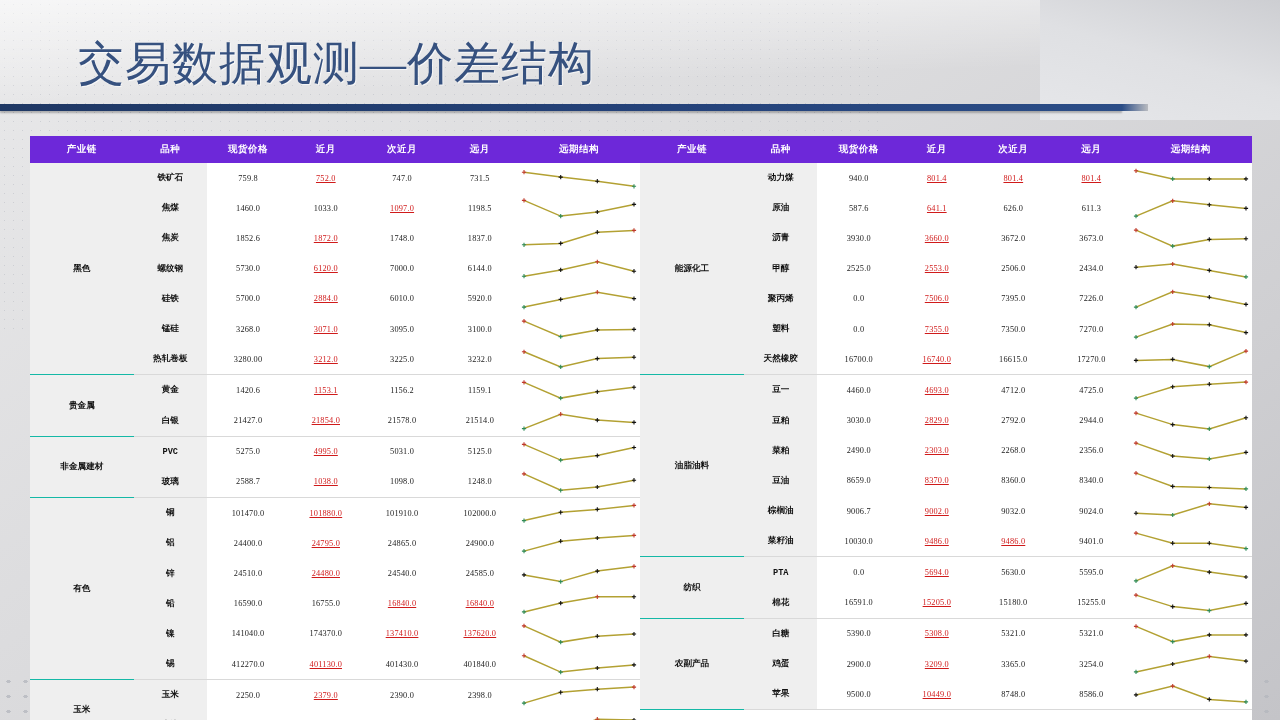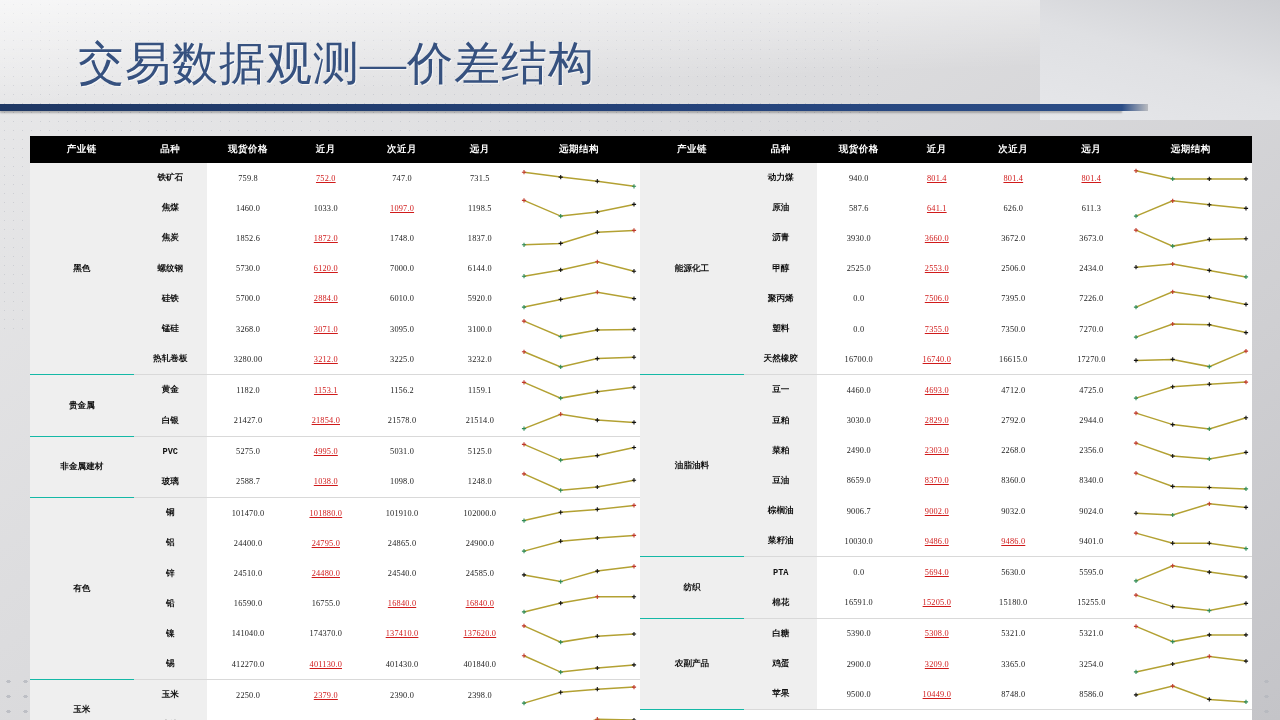--- a/index.html
+++ b/index.html
@@ -48,21 +48,21 @@
     white-space:nowrap;
   }
   
   .board{position:absolute;left:30px;top:136px;width:1222px;display:flex;gap:0;}
   .tbl-wrap{background:#fff;}
   .tbl-wrap.left{width:610px;}
   .tbl-wrap.right{width:612px;}
   table{border-collapse:collapse;width:100%;table-layout:fixed;
          font-family:"Liberation Serif","DejaVu Serif",serif;}
   thead th{
-    background:#000000;color:#fff;font-size:9.5px;font-weight:bold;
+    background:#6d28d9;color:#fff;font-size:9.5px;font-weight:bold;
     height:25px;text-align:center;letter-spacing:.5px;
     font-family:"Liberation Sans","DejaVu Sans",sans-serif;
   }
   tbody td{
     font-size:8.3px;color:#1a1a1a;text-align:center;height:28.2px;
     background:#fff;border:0;
   }
   td.grp,td.sym{
     background:#efefef;font-weight:bold;font-size:8.6px;
     font-family:Liberation Mono, monospace;color:#111;
@@ -229,21 +229,21 @@
                   <path d="M 1.9 5.8 H 6.1 M 4.0 3.7 V 7.9" stroke="#c0392b" stroke-width="1.1"></path>
                   <path d="M 38.6 20.9 H 42.8 M 40.7 18.8 V 23.0" stroke="#2e8b57" stroke-width="1.1"></path>
                   <path d="M 75.2 12.6 H 79.4 M 77.3 10.5 V 14.7" stroke="#111111" stroke-width="1.1"></path>
                   <path d="M 111.9 11.2 H 116.1 M 114.0 9.1 V 13.3" stroke="#111111" stroke-width="1.1"></path>
                 </svg>
               </td>
             </tr>
             <tr>
               <td class="grp" rowspan="2">贵金属</td>
               <td class="sym">黄金</td>
-              <td class="num">1182.0</td>
+              <td class="num">1420.6</td>
               <td class="num up">1153.1</td>
               <td class="num">1156.2</td>
               <td class="num">1159.1</td>
               <td class="spark">
                 <svg width="118" height="26" viewBox="0 0 118 26">
                   <path d="M 4.0 5.4 L 40.7 21.1 L 77.3 14.8 L 114.0 10.3" fill="none" stroke="#b3a133" stroke-width="1.5"></path>
                   <path d="M 1.9 5.4 H 6.1 M 4.0 3.3 V 7.5" stroke="#c0392b" stroke-width="1.1"></path>
                   <path d="M 38.6 21.1 H 42.8 M 40.7 19.0 V 23.2" stroke="#2e8b57" stroke-width="1.1"></path>
                   <path d="M 75.2 14.8 H 79.4 M 77.3 12.7 V 16.9" stroke="#111111" stroke-width="1.1"></path>
                   <path d="M 111.9 10.3 H 116.1 M 114.0 8.2 V 12.4" stroke="#111111" stroke-width="1.1"></path>

